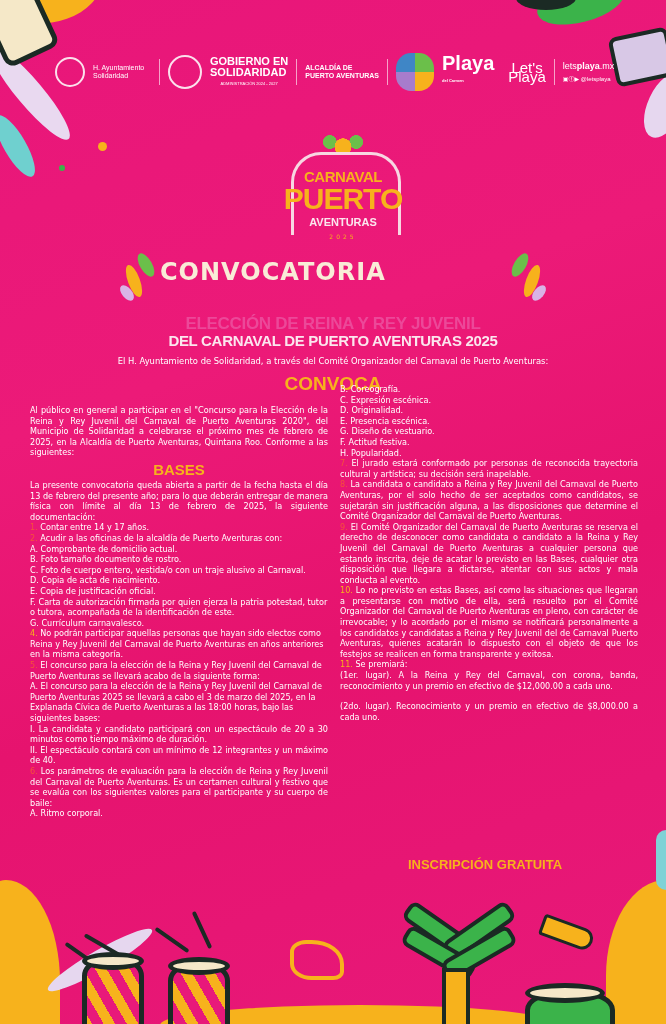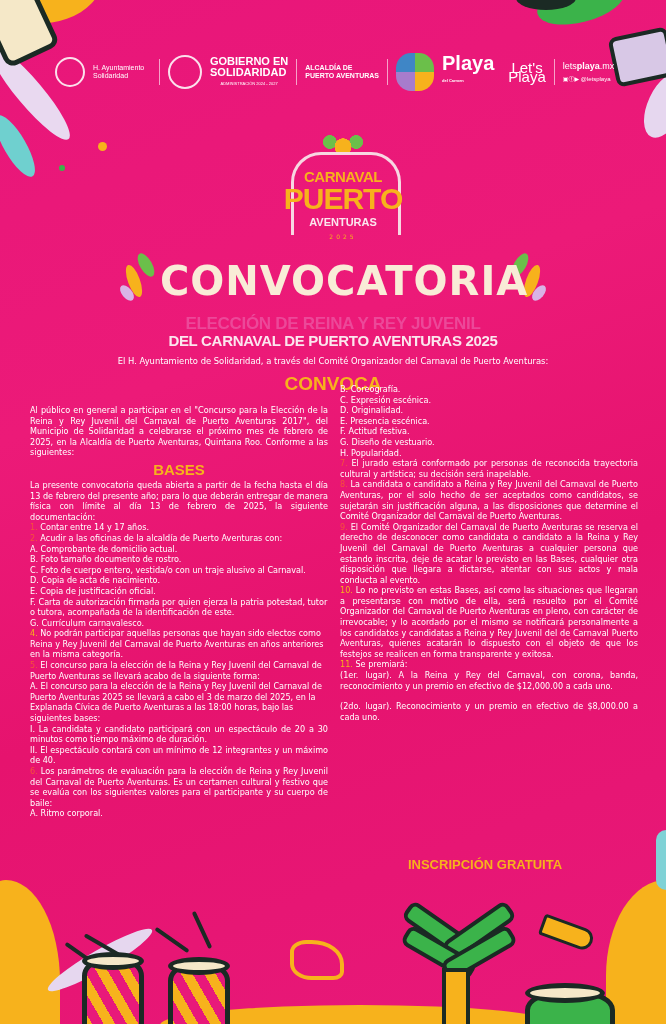--- a/index.html
+++ b/index.html
@@ -40,21 +40,21 @@
   
   .carnival { left: 283px; top: 130px; width: 120px; height: 120px; text-align: center; }
   .carnival .frame { position: absolute; left: 8px; top: 22px; width: 104px; height: 80px; border: 3px solid #f7d7e2; border-bottom: none; border-radius: 30px 30px 0 0; }
   .carnival .crown { position: absolute; left: 38px; top: 0; width: 44px; height: 24px; background: radial-gradient(circle at 50% 70%, #f7b21c 0 30%, transparent 31%), radial-gradient(circle at 20% 50%, #6bbf4a 0 18%, transparent 19%), radial-gradient(circle at 80% 50%, #6bbf4a 0 18%, transparent 19%); }
   .c-carnaval { position: absolute; top: 38px; left: 0; right: 0; font-family: "Liberation Sans", sans-serif; font-weight: bold; font-size: 15px; color: #f7b21c; letter-spacing: -0.5px; }
   .c-puerto { position: absolute; top: 52px; left: 0; right: 0; font-family: "Liberation Sans", sans-serif; font-weight: bold; font-size: 30px; color: #f7b21c; letter-spacing: -1px; }
   .c-aventuras { position: absolute; top: 86px; left: 0; right: 0; font-family: "Liberation Sans", sans-serif; font-weight: bold; font-size: 11px; color: #fbe6ee; }
   .c-year { position: absolute; top: 103px; left: 0; right: 0; font-size: 6px; letter-spacing: 3px; color: #f7b21c; }
 
   
-  .convocatoria { left: 160px; top: 258px; width: 346px; text-align: center; font-family: "DejaVu Sans", sans-serif; font-weight: bold; font-size: 40px; letter-spacing: 1px; color: #f9ecd7; }
+  .convocatoria { left: 160px; top: 258px; width: 346px; text-align: left; font-family: "DejaVu Sans", sans-serif; font-weight: bold; font-size: 24px; letter-spacing: 1px; color: #f9ecd7; }
   .swirl { top: 250px; width: 44px; height: 60px; }
   .swirl span { position: absolute; border-radius: 50%; }
   .swirl-l { left: 122px; }
   .swirl-r { left: 500px; transform: scaleX(-1); }
   .sub1 { left: 100px; top: 314px; width: 466px; text-align: center; font-family: "Liberation Sans", sans-serif; font-weight: bold; font-size: 17px; color: #ec4899; letter-spacing: -0.3px; }
   .sub2 { left: 100px; top: 332px; width: 466px; text-align: center; font-family: "Liberation Sans", sans-serif; font-weight: bold; font-size: 15px; color: #fbe6ee; letter-spacing: -0.3px; }
   .intro { left: 20px; top: 356px; width: 626px; text-align: center; font-size: 8.4px; color: #fff; }
   .convoca { left: 233px; top: 373px; width: 200px; text-align: center; font-family: "Liberation Sans", sans-serif; font-weight: bold; font-size: 19px; color: #f7b21c; }
 
   
@@ -153,21 +153,21 @@
   <span style="left:0;top:34px;width:10px;height:18px;background:#d9b3e6;transform:rotate(-40deg);"></span>
 </div>
 
 <div class="abs convocatoria">CONVOCATORIA</div>
 <div class="abs sub1">ELECCIÓN DE REINA Y REY JUVENIL</div>
 <div class="abs sub2">DEL CARNAVAL DE PUERTO AVENTURAS 2025</div>
 <div class="abs intro">El H. Ayuntamiento de Solidaridad, a través del Comité Organizador del Carnaval de Puerto Aventuras:</div>
 <div class="abs convoca">CONVOCA</div>
 
 <div class="abs col col-left">
-  <p class="just">Al público en general a participar en el "Concurso para la Elección de la Reina y Rey Juvenil del Carnaval de Puerto Aventuras 2017", del Municipio de Solidaridad a celebrarse el próximo mes de febrero de 2025, en la Alcaldía de Puerto Aventuras, Quintana Roo. Conforme a las siguientes:</p>
+  <p class="just">Al público en general a participar en el "Concurso para la Elección de la Reina y Rey Juvenil del Carnaval de Puerto Aventuras 2020", del Municipio de Solidaridad a celebrarse el próximo mes de febrero de 2025, en la Alcaldía de Puerto Aventuras, Quintana Roo. Conforme a las siguientes:</p>
   <div class="bases-title">BASES</div>
   <p class="just">La presente convocatoria queda abierta a partir de la fecha hasta el día 13 de febrero del presente año; para lo que deberán entregar de manera física con límite al día 13 de febrero de 2025, la siguiente documentación:</p>
   <p><span class="num red">1.</span><span> Contar entre 14 y 17 años.</span></p>
   <p><span class="num red">2.</span><span> Acudir a las oficinas de la alcaldía de Puerto Aventuras con:</span></p>
   <p>A. Comprobante de domicilio actual.</p>
   <p>B. Foto tamaño documento de rostro.</p>
   <p>C. Foto de cuerpo entero, vestida/o con un traje alusivo al Carnaval.</p>
   <p>D. Copia de acta de nacimiento.</p>
   <p>E. Copia de justificación oficial.</p>
   <p>F. Carta de autorización firmada por quien ejerza la patria potestad, tutor o tutora, acompañada de la identificación de este.</p>
@@ -179,22 +179,22 @@
   <p class="just">II. El espectáculo contará con un mínimo de 12 integrantes y un máximo de 40.</p>
   <p class="just"><span class="num red">6.</span><span> Los parámetros de evaluación para la elección de Reina y Rey Juvenil del Carnaval de Puerto Aventuras. Es un certamen cultural y festivo que se evalúa con los siguientes valores para el participante y su cuerpo de baile:</span></p>
   <p>A. Ritmo corporal.</p>
 </div>
 
 <div class="abs col col-right">
   <p>B. Coreografía.</p>
   <p>C. Expresión escénica.</p>
   <p>D. Originalidad.</p>
   <p>E. Presencia escénica.</p>
+  <p>G. Diseño de vestuario.</p>
   <p>F. Actitud festiva.</p>
-  <p>G. Diseño de vestuario.</p>
   <p>H. Popularidad.</p>
   <p class="just"><span class="num red">7.</span><span> El jurado estará conformado por personas de reconocida trayectoria cultural y artística; su decisión será inapelable.</span></p>
   <p class="just"><span class="num red">8.</span><span> La candidata o candidato a Reina y Rey Juvenil del Carnaval de Puerto Aventuras, por el solo hecho de ser aceptados como candidatos, se sujetarán sin justificación alguna, a las disposiciones que determine el Comité Organizador del Carnaval de Puerto Aventuras.</span></p>
   <p class="just"><span class="num red">9.</span><span> El Comité Organizador del Carnaval de Puerto Aventuras se reserva el derecho de desconocer como candidata o candidato a la Reina y Rey Juvenil del Carnaval de Puerto Aventuras a cualquier persona que estando inscrita, deje de acatar lo previsto en las Bases, cualquier otra disposición que llegara a dictarse, atentar con sus actos y mala conducta al evento.</span></p>
   <p class="just"><span class="num">10.</span><span> Lo no previsto en estas Bases, así como las situaciones que llegaran a presentarse con motivo de ella, será resuelto por el Comité Organizador del Carnaval de Puerto Aventuras en pleno, con carácter de irrevocable; y lo acordado por el mismo se notificará personalmente a los candidatos y candidatas a Reina y Rey Juvenil del de Carnaval Puerto Aventuras, quienes acatarán lo dispuesto con el objeto de que los festejos se realicen en forma transparente y exitosa.</span></p>
   <p><span class="num">11.</span><span> Se premiará:</span></p>
   <p class="just">(1er. lugar). A la Reina y Rey del Carnaval, con corona, banda, reconocimiento y un premio en efectivo de $12,000.00 a cada uno.</p>
   <div class="gap"></div>
   <p class="just">(2do. lugar). Reconocimiento y un premio en efectivo de $8,000.00 a cada uno.</p>
   <div class="gap"></div>

